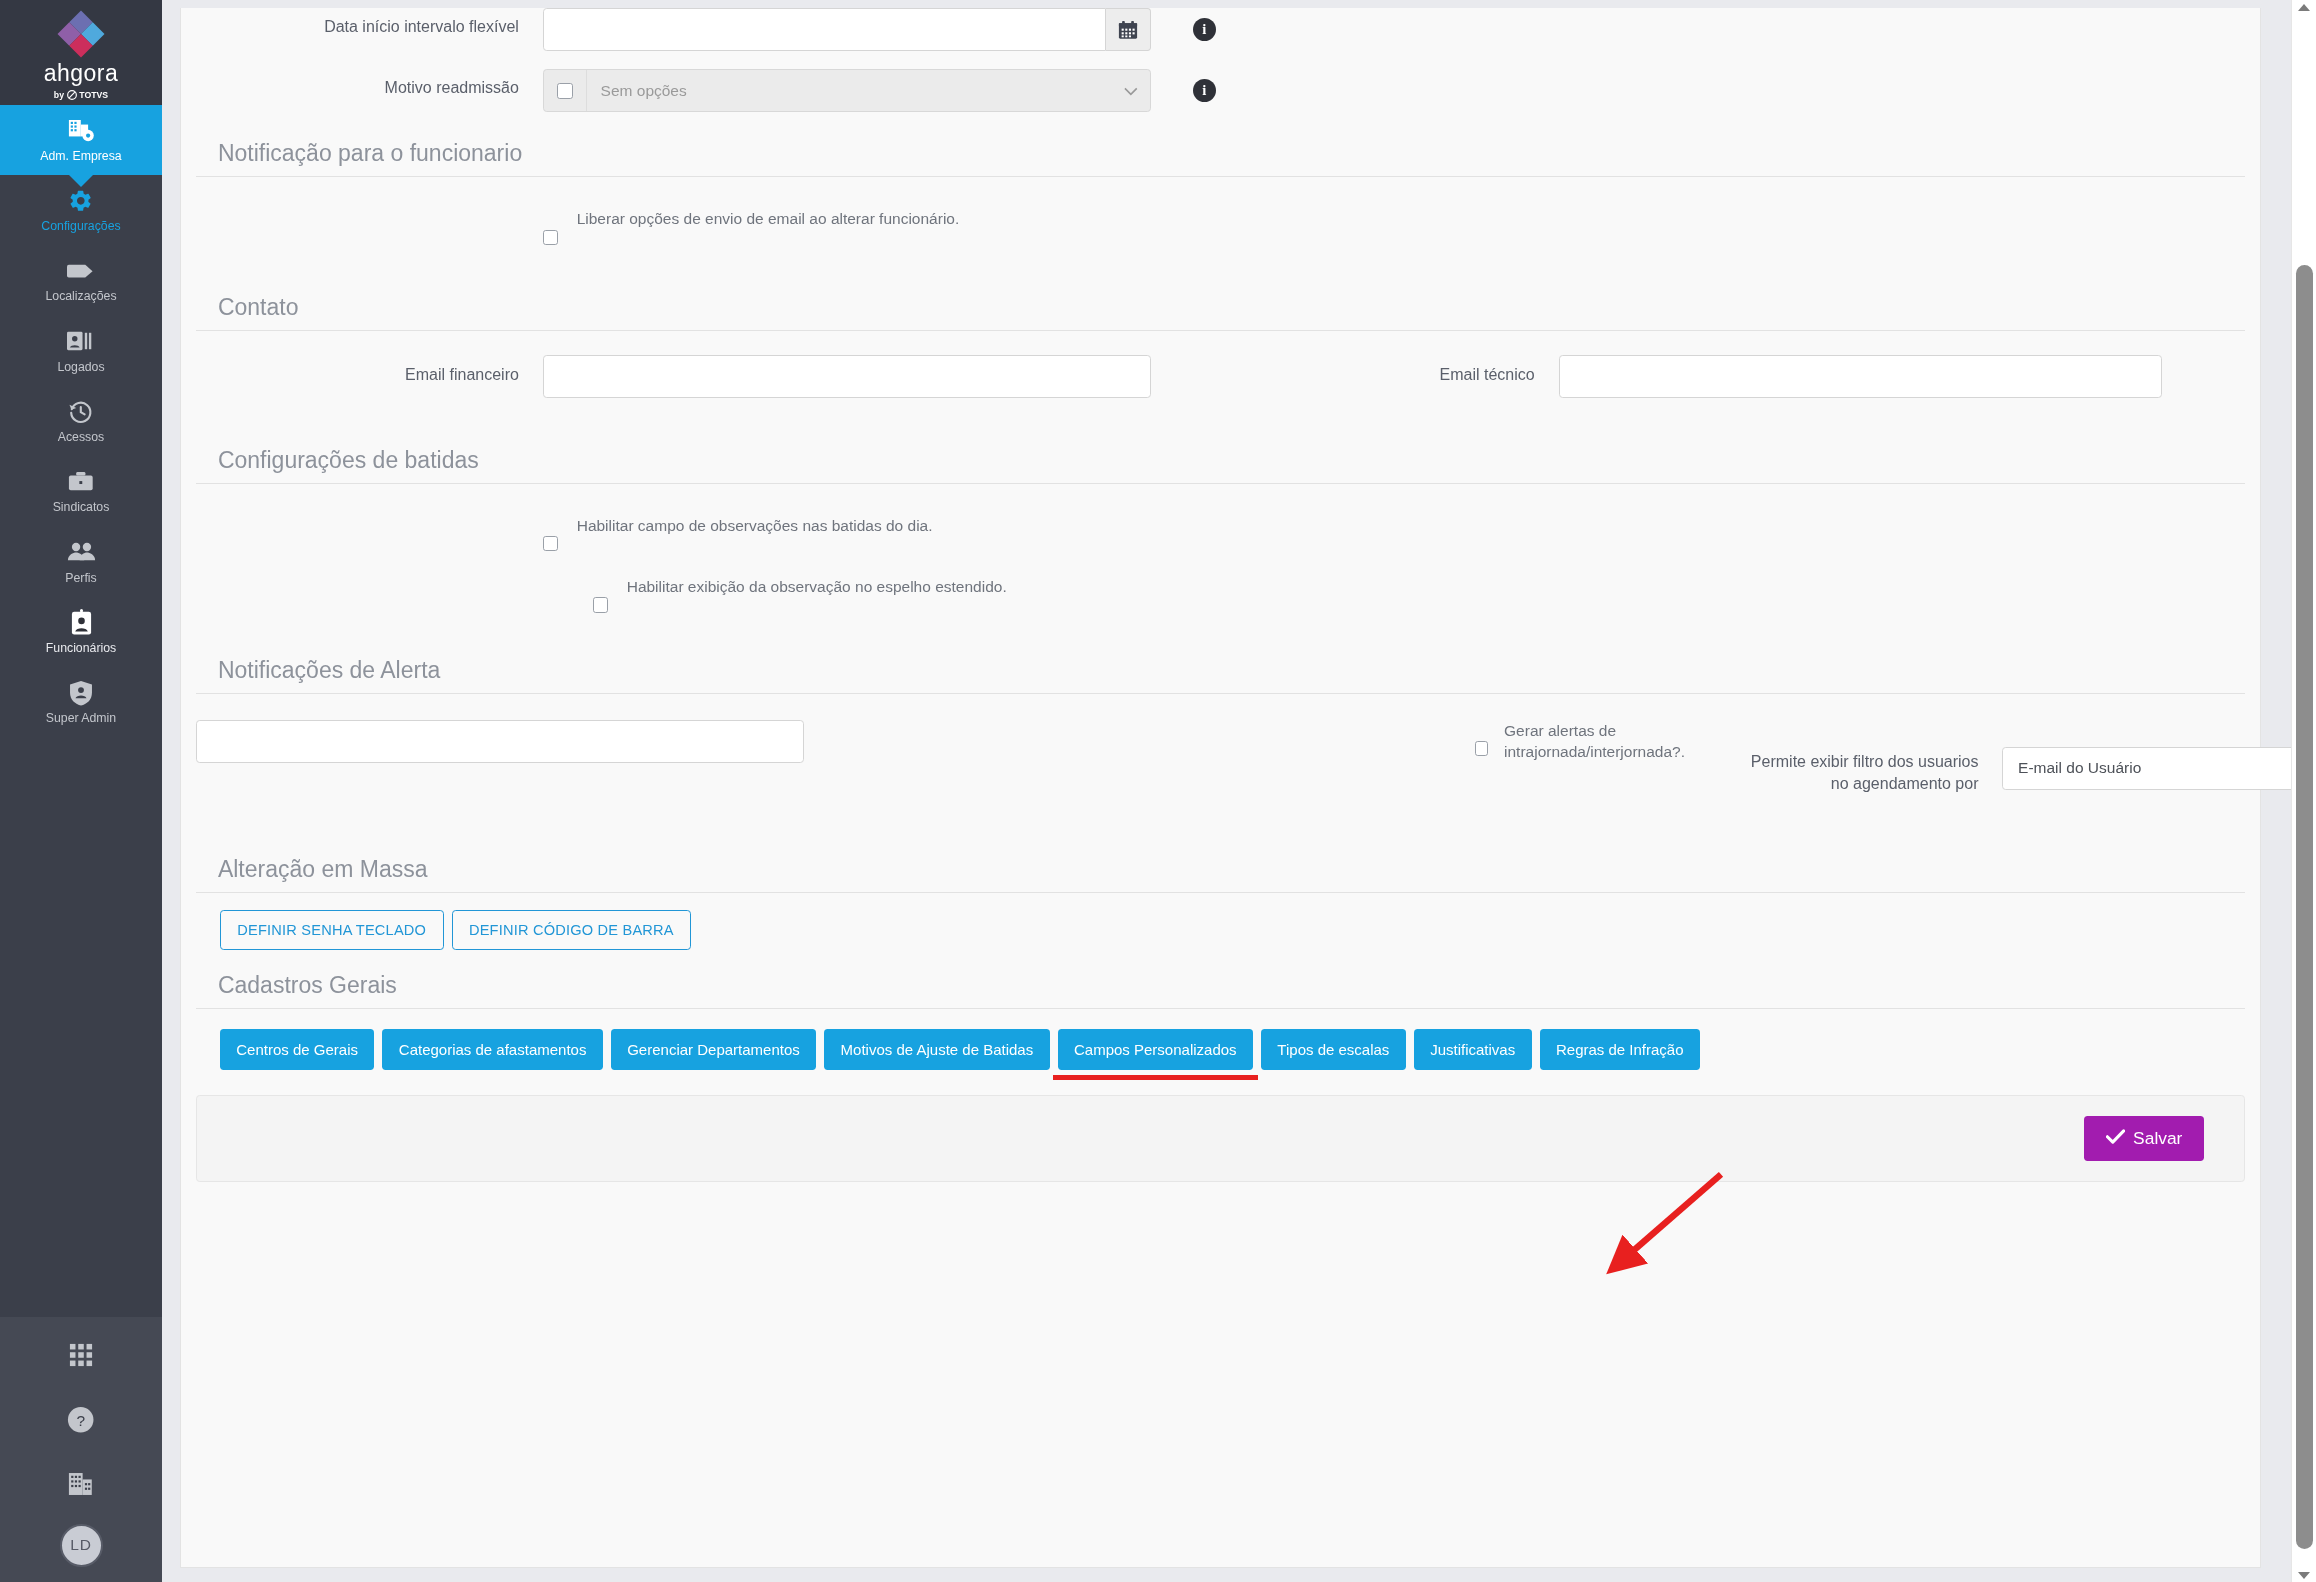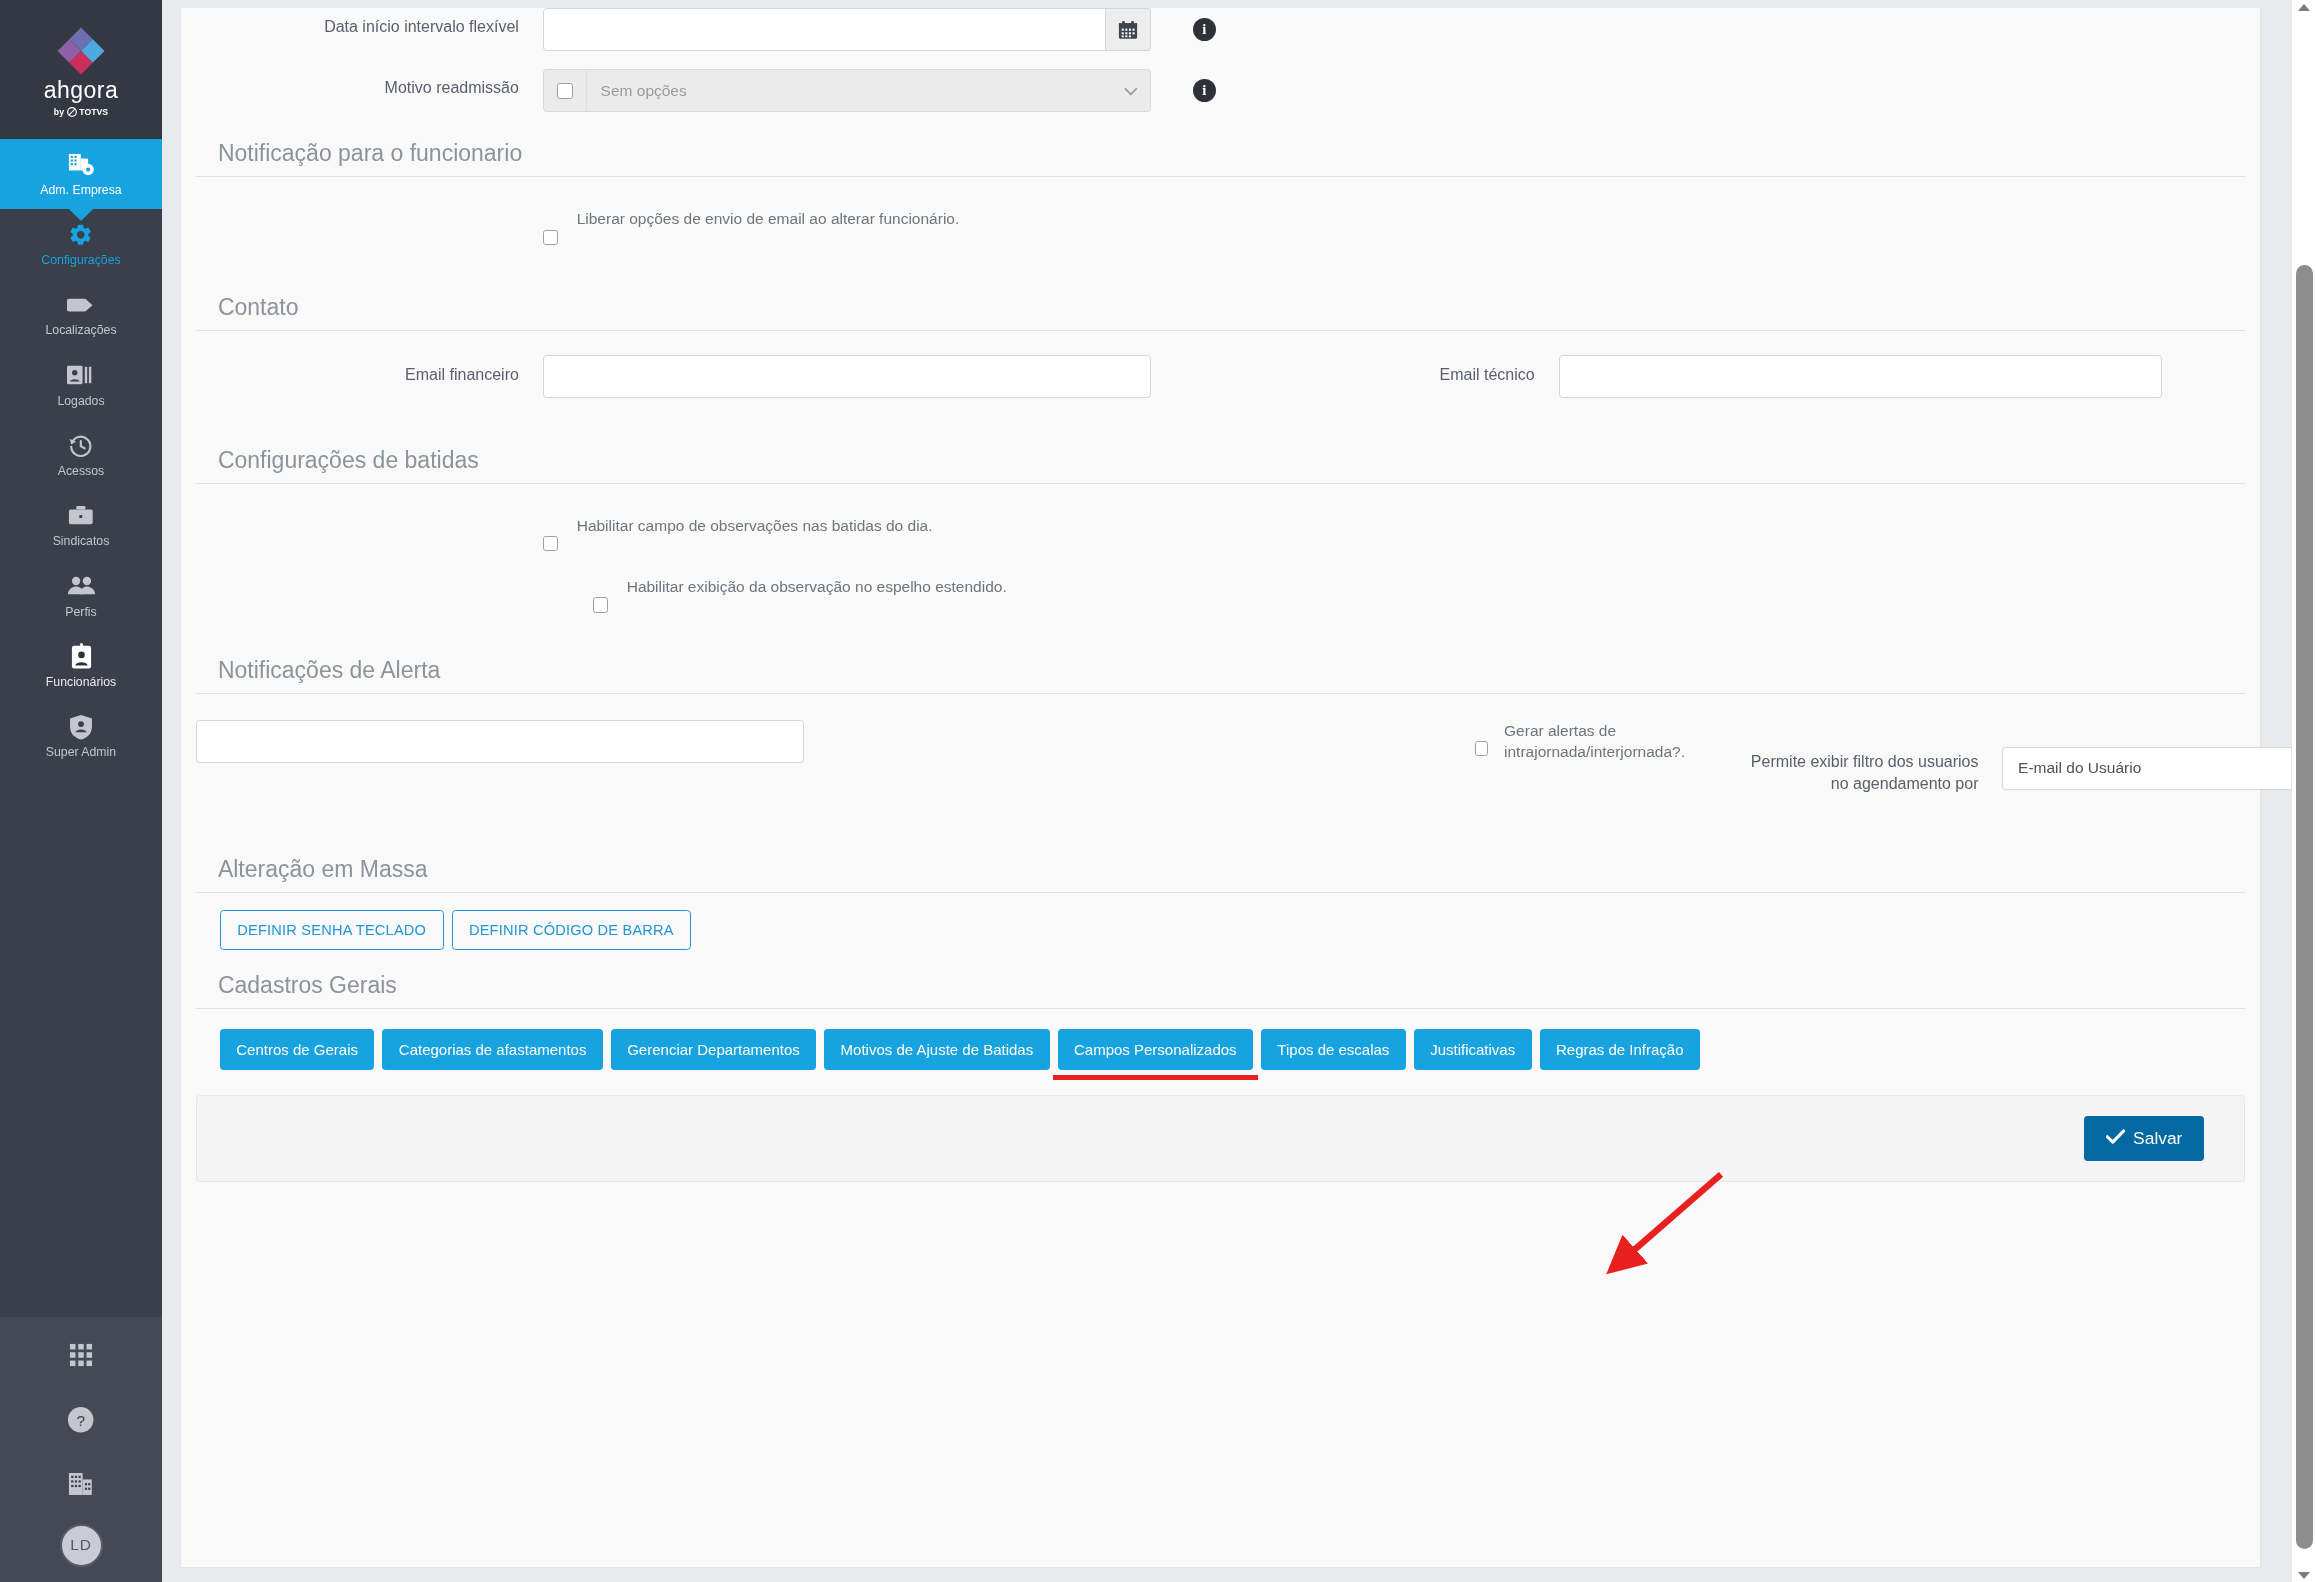--- a/index.html
+++ b/index.html
@@ -18,21 +18,21 @@
     width: 162px;
     min-width: 162px;
     background: #3b3f4a;
     display: flex;
     flex-direction: column;
     position: relative;
     z-index: 5;
   }
   .logo-block {
     background: #343843;
-    height: 139px;
+    height: 105px;
     display: flex;
     flex-direction: column;
     align-items: center;
     justify-content: center;
     padding-top: 5.5px;
   }
   .logo-diamond {
     width: 48px; height: 48px;
     position: relative;
     margin-bottom: 3.7px;
@@ -246,21 +246,21 @@
   .save-bar {
     margin: 25.6px 0 0 0;
     background: #f4f4f4;
     border: 0.9px solid #e6e6e6;
     border-radius: 3.7px;
     height: 87px;
     display: flex; align-items: center; justify-content: flex-end;
     padding-right: 40px;
   }
   .btn-save {
-    background: #0369a1;
+    background: #a21caf;
     border: none;
     border-radius: 3.7px;
     color: #fff;
     font-size: 17.4px;
     padding: 12px 22px;
     display: flex; align-items: center; gap: 8.2px;
     cursor: pointer;
     font-family: "Liberation Sans", sans-serif;
   }
 

